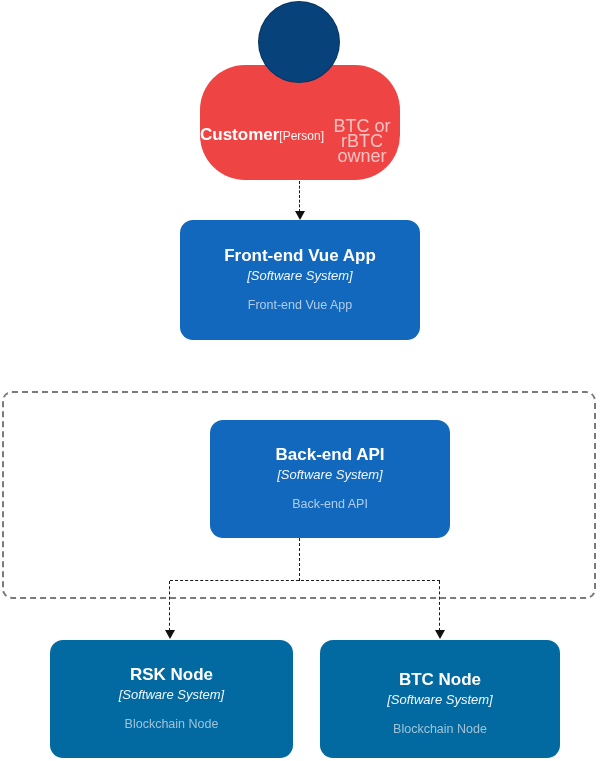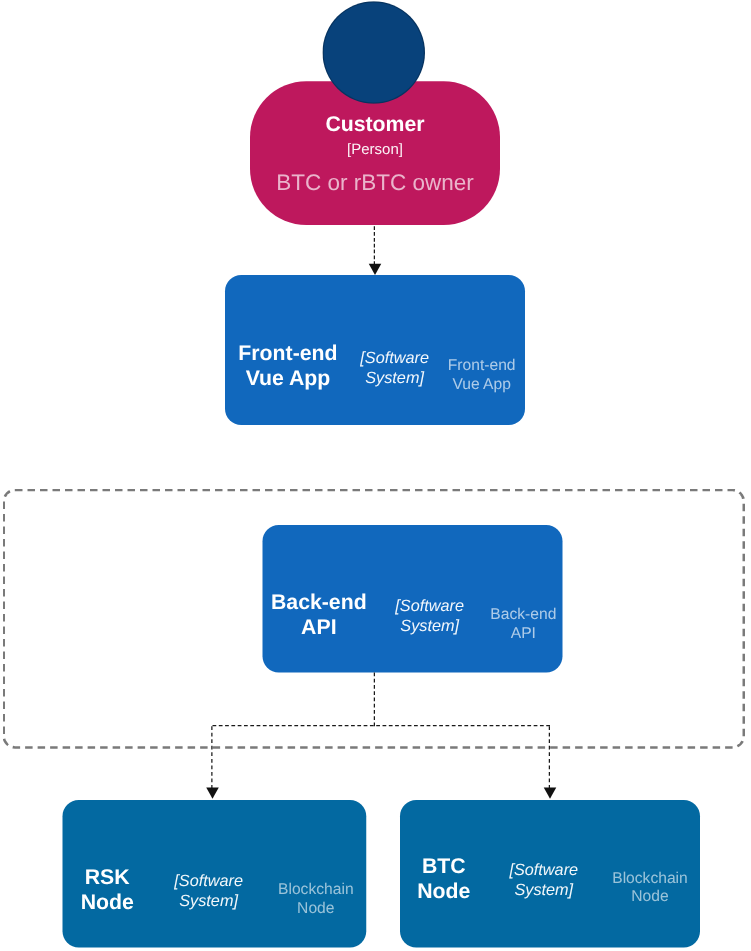--- a/index.html
+++ b/index.html
@@ -12,43 +12,43 @@
     overflow: hidden;
   }
   
   .node {
     position: absolute;
     border-radius: 13px;
     color: #ffffff;
     text-align: center;
     box-sizing: border-box;
     display: flex;
-    flex-direction: row;
+    flex-direction: column;
     align-items: center;
   }
   .node .title   { font-size: 17px; line-height: 20px; font-weight: bold; }
   .node .meta    { font-size: 13px; line-height: 16px; margin-top: 2px; color: rgba(255,255,255,0.95); font-style: italic; }
   .node .desc    { font-size: 12.5px; line-height: 15px; margin-top: 14px; }
   
   .system { background: #1168BD; }
   .system .desc { color: rgba(255,255,255,0.66); }
   
   .external { background: #0369a1; }
   .external .desc { color: rgba(255,255,255,0.60); }
   
   .person-body {
     position: absolute;
     left: 200px; top: 65px;
     width: 200px; height: 115px;
-    background: #be185d;
+    background: #ef4444;
     border-radius: 45px;
     color: #fff;
     text-align: center;
     box-sizing: border-box;
-    display: flex; flex-direction: column; align-items: center;
+    display: flex; flex-direction: row; align-items: center;
     padding-top: 25px;
     z-index: 2;
   }
   .person-body .title { font-size: 17px; line-height: 20px; font-weight: bold; }
   .person-body .meta  { font-size: 12px; line-height: 15px; margin-top: 2px; color: rgba(255,255,255,0.95); }
   .person-body .desc  { font-size: 18px; line-height: 15px; margin-top: 12px; color: rgba(255,255,255,0.68); }
   .person-head {
     position: absolute;
     left: 258px; top: 1px;
     width: 82px; height: 82px;
@@ -96,21 +96,21 @@
     font-weight: bold; color: #2d2d2d;
   }
   .boundary-label .b-meta {
     font-size: 12px; line-height: 15px;
     color: #474747; margin-top: 1px;
   }
   
   #frontend { left: 180px; top: 220px; width: 240px; height: 120px; padding-top: 26px; }
   #backend  { left: 180px; top: 420px; width: 240px; height: 118px; padding-top: 25px; margin-left: 30px; }
   #rsk      { left: 50px;  top: 640px; width: 243px; height: 118px; padding-top: 25px; }
-  #btc      { left: 320px; top: 640px; width: 240px; height: 118px; padding-top: 7px; }
+  #btc      { left: 320px; top: 640px; width: 240px; height: 118px; padding-top: 30px; }
 </style>
 </head>
 <body>
 
 <div class="canvas">
 
   <div class="person-body">
     <div class="title">Customer</div>
     <div class="meta">[Person]</div>
     <div class="desc">BTC or rBTC owner</div>

